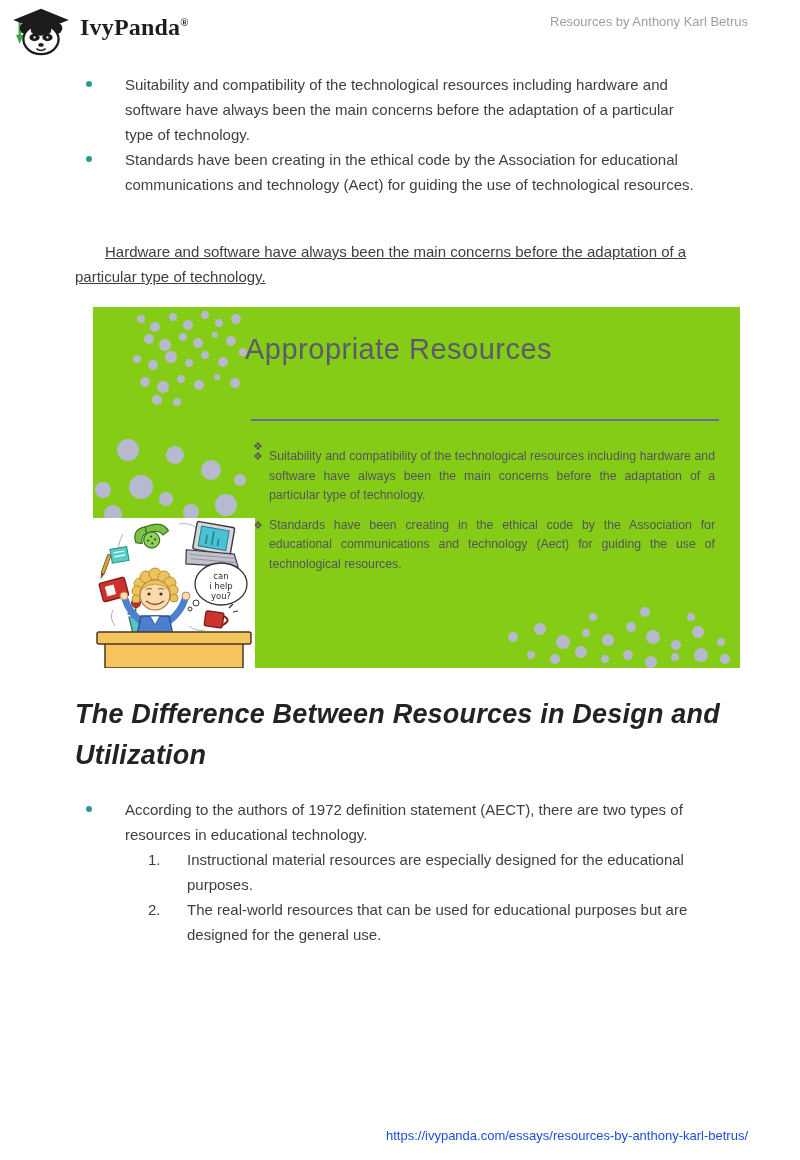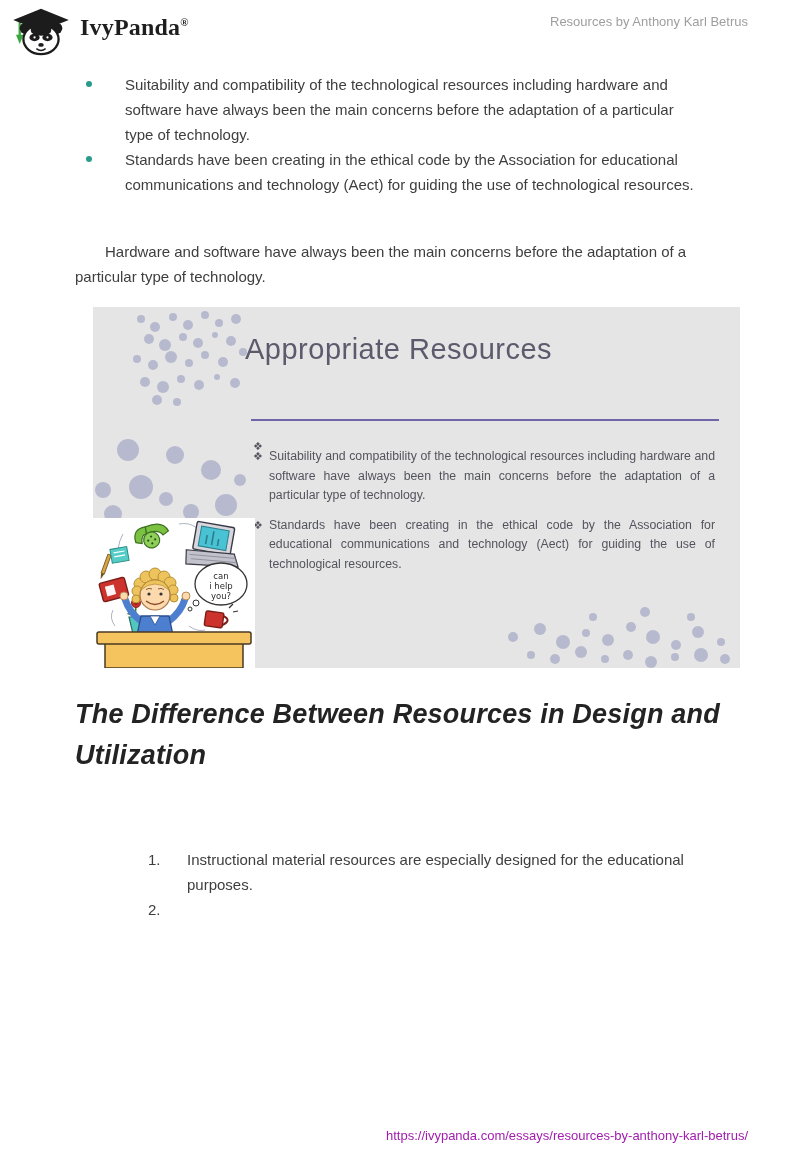--- a/index.html
+++ b/index.html
@@ -16,45 +16,45 @@
   
   .bullets{position:absolute;left:125px;width:578px;list-style:none;margin:0;padding:0;
            font-size:15px;line-height:25px;color:#3e3e3e;}
   .bullets-top{top:72px;}
   .bullets li{position:relative;margin-bottom:0;}
   .bullets li + li{margin-top:0;}
   .bullets li .dot{position:absolute;left:-39px;top:9px;width:6px;height:6px;border-radius:50%;
            background:#2a9a8c;}
 
   .para{position:absolute;left:75px;top:239px;width:642px;font-size:15px;line-height:25px;
-        color:#3e3e3e;text-indent:30px;}
-
-  
-  .slide{position:absolute;left:93px;top:307px;width:647px;height:361px;background:#e5e5e5;overflow:hidden;}
+        color:#3e3e3e;text-indent:30px;text-decoration:underline;}
+
+  
+  .slide{position:absolute;left:93px;top:307px;width:647px;height:361px;background:#84cc16;overflow:hidden;}
   .slide-dots{position:absolute;left:0;top:0;width:647px;height:361px;}
   .slide-title{position:absolute;left:152px;top:26px;font-size:29px;color:#5c5a6c;letter-spacing:0.5px;}
   .slide-line{position:absolute;left:158px;top:112px;width:468px;height:2px;background:#6f66a8;}
   .slide-bullets{position:absolute;left:160px;top:130px;width:462px;list-style:none;margin:0;padding:0;
                  font-size:12.3px;line-height:19.5px;color:#54545e;}
   .slide-bullets li{position:relative;padding-left:16px;text-align:justify;margin-bottom:10px;}
   .slide-bullets li .marker{position:absolute;left:0;top:0;font-size:11px;color:#54545e;}
   .illustration{position:absolute;left:0;top:211px;width:162px;height:150px;background:#ffffff;}
 
   
   .heading{position:absolute;left:75px;top:694px;width:652px;font-size:27px;font-weight:700;
            line-height:41px;color:#232323;letter-spacing:0.2px;font-style:italic;}
 
   .bullets-bottom{top:797px;}
 
   .num-item{position:absolute;left:187px;width:532px;font-size:15px;line-height:25px;color:#3e3e3e;}
   .num-item .num{position:absolute;left:-39px;top:0;}
   .num-1{top:847px;}
   .num-2{top:897px;}
 
-  .footer-url{position:absolute;right:32px;top:1128px;font-size:13px;color:#a21caf;}
+  .footer-url{position:absolute;right:32px;top:1128px;font-size:13px;color:#1d4ed8;}
 </style>
 </head>
 <body>
 
 <div class="page">
 
   <svg class="logo" viewBox="0 0 64 54">
     <line x1="9" y1="14" x2="9" y2="33" stroke="#3aa83e" stroke-width="2.5"></line>
     <polygon points="5,31 13,31 9,41" fill="#3aa83e"></polygon>
     <circle cx="15" cy="24" r="6" fill="#1c1c1c"></circle>
@@ -252,24 +252,28 @@
       <path d="M65,71 q3,-1.5 6,0.5" stroke="#8a6030" stroke-width="1" fill="none"></path>
       <path d="M53,83 Q62,90 71,83" stroke="#8a4b2a" stroke-width="1.4" fill="none"></path>
 
       <rect x="12" y="124" width="138" height="26" fill="#f5c45e" stroke="#4a3a22" stroke-width="1.5"></rect>
       <rect x="4" y="114" width="154" height="12" rx="2" fill="#f5c45e" stroke="#4a3a22" stroke-width="1.5"></rect>
     </svg>
   </div>
 
   <div class="heading">The Difference Between Resources in Design and Utilization</div>
 
+  <ul class="bullets bullets-bottom">
+    <li><span class="dot"></span><span>According to the authors of 1972 definition statement (AECT), there are two types of resources in educational technology.</span></li>
+  </ul>
 
   <div class="num-item num-1">
     <span class="num">1.</span>
     <span>Instructional material resources are especially designed for the educational purposes.</span>
   </div>
   <div class="num-item num-2">
     <span class="num">2.</span>
+    <span>The real-world resources that can be used for educational purposes but are designed for the general use.</span>
   </div>
 
   <div class="footer-url">https://ivypanda.com/essays/resources-by-anthony-karl-betrus/</div>
 
 </div>
 
 </body></html>

